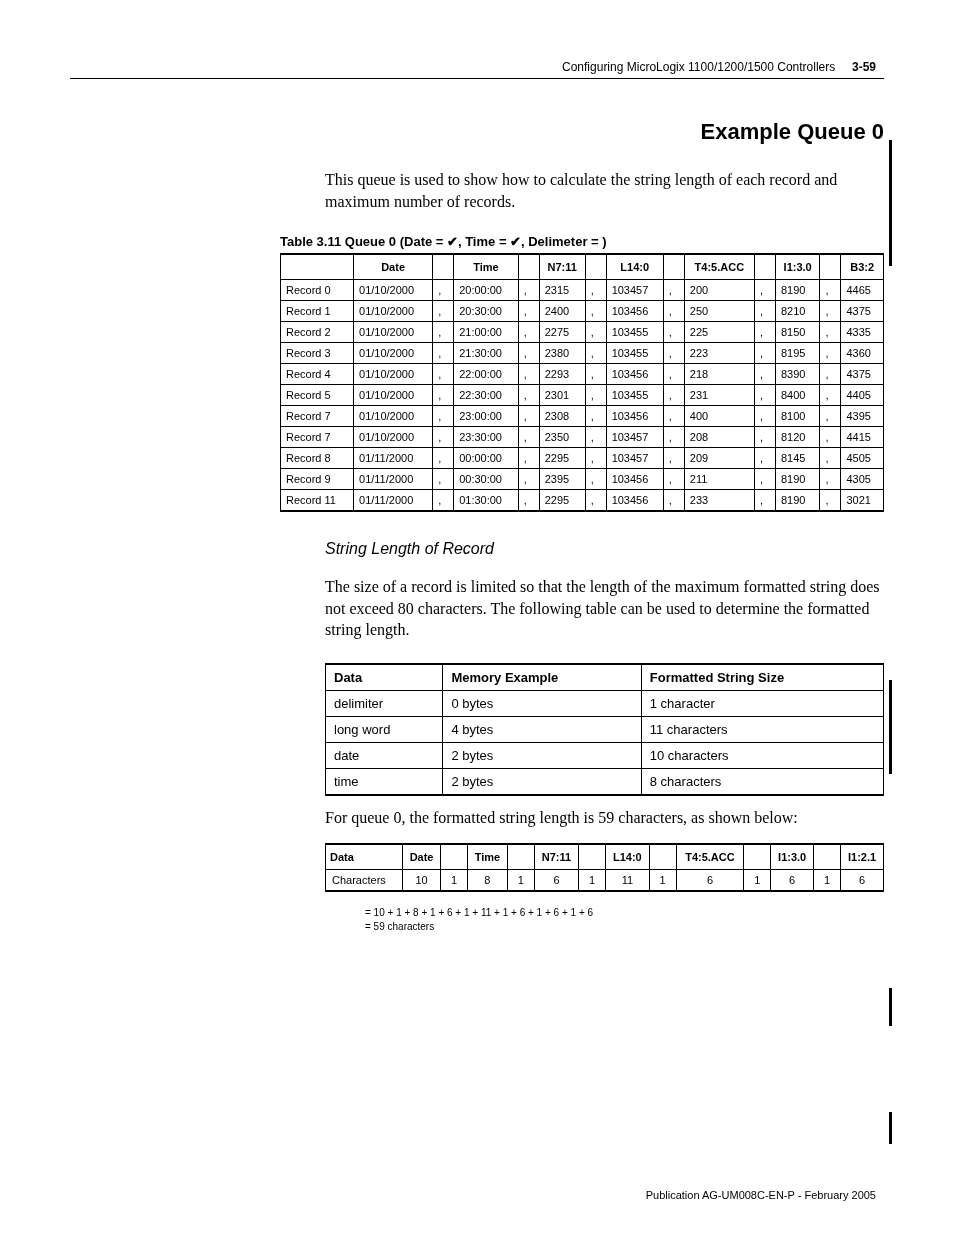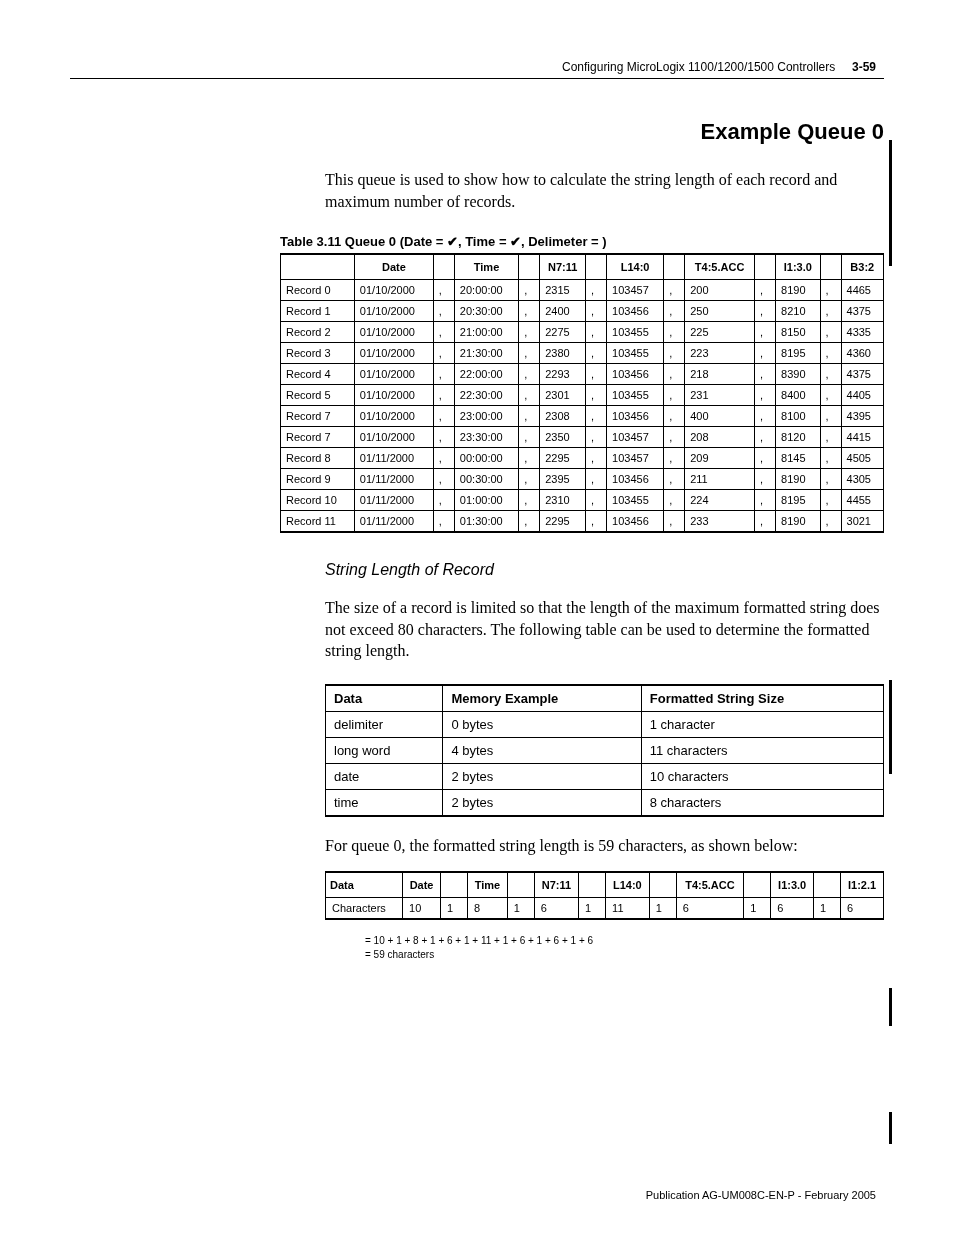--- a/index.html
+++ b/index.html
@@ -104,33 +104,33 @@
     text-align: left;
     font-weight: normal;
   }
   table.memory { border-top: 2px solid #000; border-bottom: 2px solid #000; }
   table.memory thead th { font-weight: bold; }
 
   p.after-mem {
     font-family: Garamond, "Times New Roman", serif;
     font-size: 16px;
     line-height: 1.35;
-    margin: 18px 0 14px 0;
+    margin: 11px 0 14px 0;
   }
 
   table.chars {
     border-collapse: collapse;
     width: 100%;
     font-family: Arial, Helvetica, sans-serif;
     font-size: 11px;
   }
   table.chars th, table.chars td {
     border: 1px solid #000;
     padding: 4px 6px;
-    text-align: left;
+    text-align: center;
     font-weight: normal;
     vertical-align: middle;
   }
   table.chars thead th { font-weight: bold; text-align: center; padding: 6px 4px; }
   table.chars thead th:first-child, table.chars td:first-child { text-align: left; }
   table.chars { border-top: 2px solid #000; border-bottom: 2px solid #000; }
 
   .eq-block {
     font-family: Arial, Helvetica, sans-serif;
     font-size: 10px;
@@ -343,36 +343,20 @@
             <td class="delim-cell">,</td>
             <td>2395</td>
             <td class="delim-cell">,</td>
             <td>103456</td>
             <td class="delim-cell">,</td>
             <td>211</td>
             <td class="delim-cell">,</td>
             <td>8190</td>
             <td class="delim-cell">,</td>
             <td>4305</td>
-          </tr>
-          <tr>
-            <td>Record 10</td>
-            <td>01/11/2000</td>
-            <td class="delim-cell">,</td>
-            <td>01:00:00</td>
-            <td class="delim-cell">,</td>
-            <td>2310</td>
-            <td class="delim-cell">,</td>
-            <td>103455</td>
-            <td class="delim-cell">,</td>
-            <td>224</td>
-            <td class="delim-cell">,</td>
-            <td>8195</td>
-            <td class="delim-cell">,</td>
-            <td>4455</td>
           </tr>
           <tr>
             <td>Record 11</td>
             <td>01/11/2000</td>
             <td class="delim-cell">,</td>
             <td>01:30:00</td>
             <td class="delim-cell">,</td>
             <td>2295</td>
             <td class="delim-cell">,</td>
             <td>103456</td>

